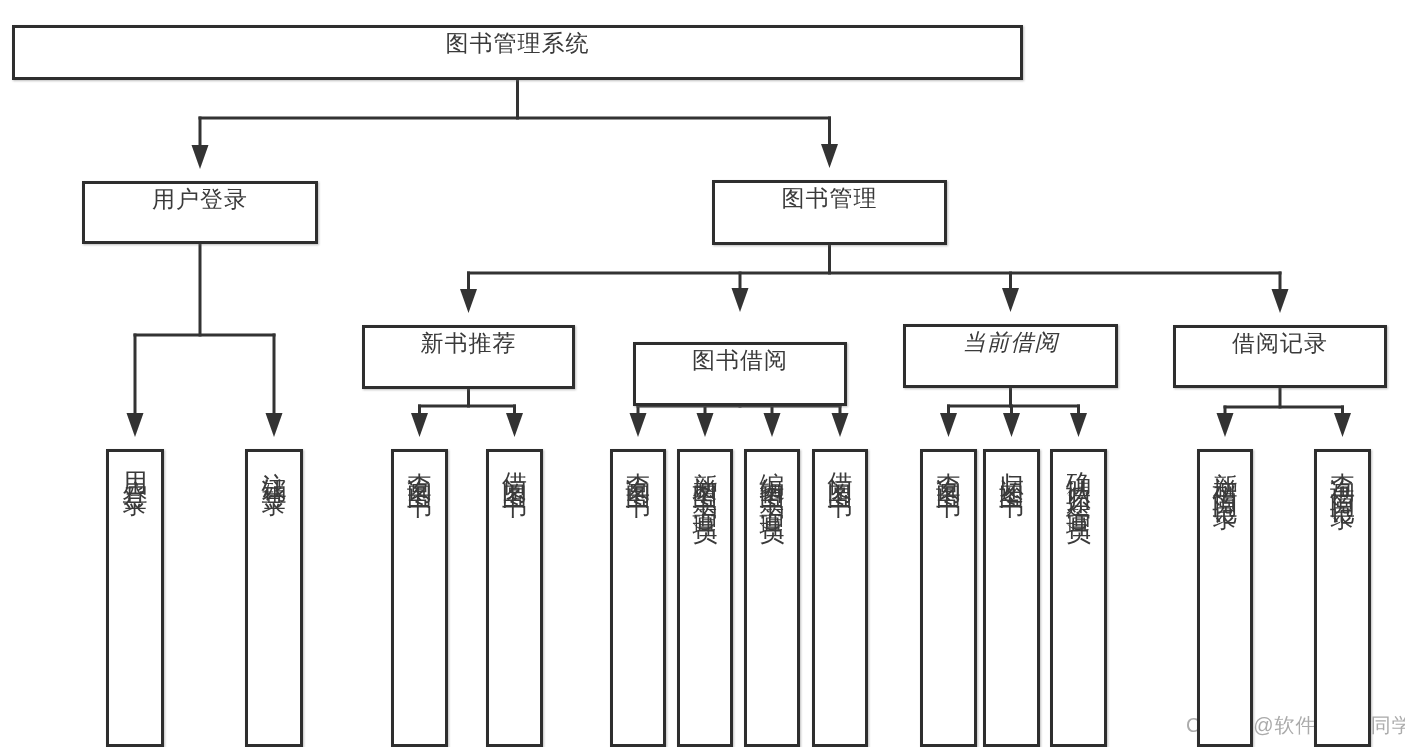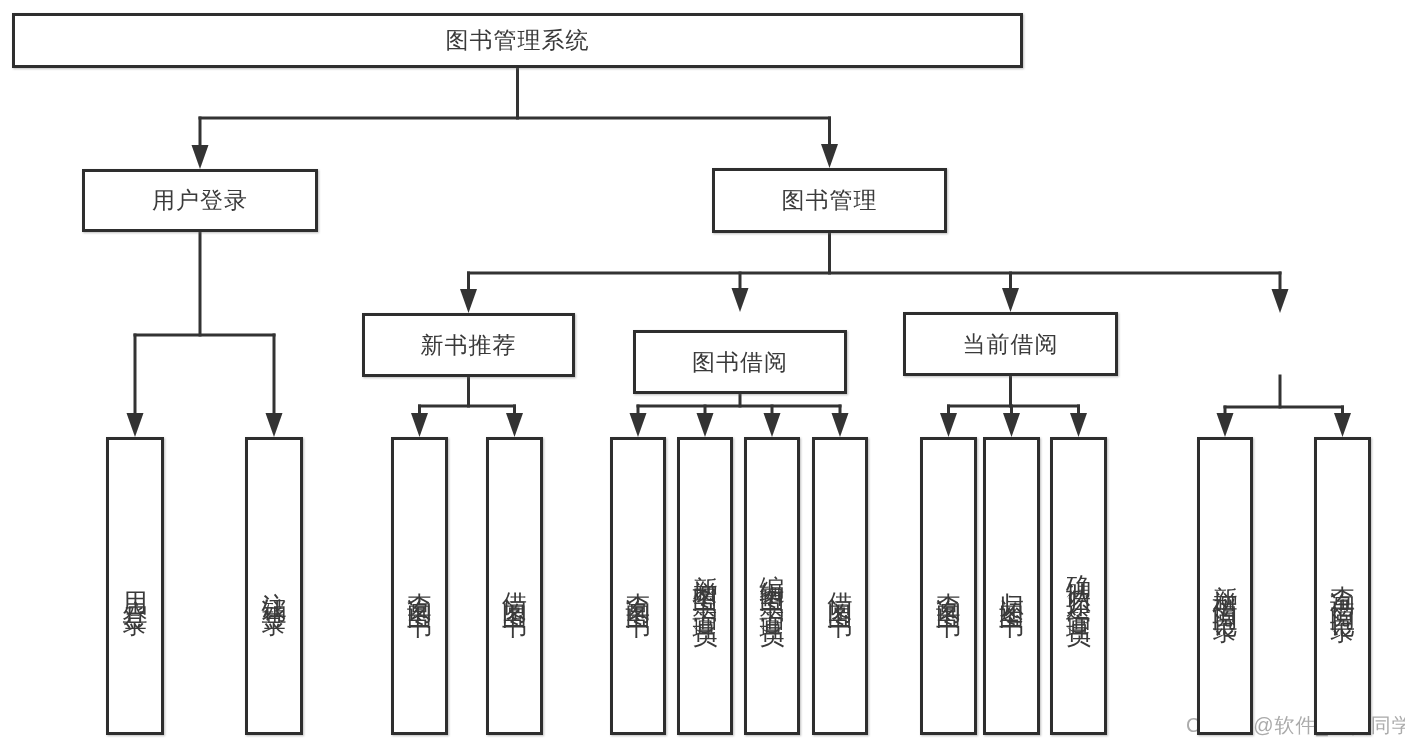--- a/index.html
+++ b/index.html
@@ -31,24 +31,25 @@
     stroke-width: 3;
     stroke-linecap: square;
     fill: none;
   }
   .arrowhead { fill: var(--line); stroke: none; }
   .box {
     position: absolute;
     background: var(--fill);
     border: 3px solid var(--border);
     display: flex;
-    align-items: center;
+    align-items: flex-start;
     justify-content: center;
     color: var(--text);
     box-shadow: 1px 1px 2px rgba(110,110,110,0.45);
+    margin-top: 12px;
   }
   .box.horizontal .box-label {
     font-size: 23px;
     letter-spacing: 1px;
     white-space: nowrap;
   }
   .box.vertical .box-label {
     writing-mode: vertical-rl;
     text-orientation: mixed;
     font-size: 25px;
@@ -147,22 +148,25 @@
     </div>
     <div class="box horizontal" style="left: 712px; top: 168px; width: 235px; height: 65px;">
       <span class="box-label">图书管理</span>
     </div>
     <div class="box horizontal" style="left: 362px; top: 313px; width: 213px; height: 64px;">
       <span class="box-label">新书推荐</span>
     </div>
     <div class="box horizontal" style="left: 633px; top: 330px; width: 214px; height: 64px;">
       <span class="box-label">图书借阅</span>
     </div>
-    <div class="box horizontal" style="left: 903px; top: 312px; width: 215px; height: 64px;">
+    <div class="box horizontal" style="left: 903px; top: 312px; width: 215px; height: 64px; font-style: italic;">
       <span class="box-label">当前借阅</span>
+    </div>
+    <div class="box horizontal" style="left: 1173px; top: 313px; width: 214px; height: 63px;">
+      <span class="box-label">借阅记录</span>
     </div>
     <div class="box vertical" style="left: 106px; top: 437px; width: 58px; height: 298px;">
       <span class="box-label">用户登录</span>
     </div>
     <div class="box vertical" style="left: 245px; top: 437px; width: 58px; height: 298px;">
       <span class="box-label">注销登录</span>
     </div>
     <div class="box vertical" style="left: 391px; top: 437px; width: 57px; height: 298px;">
       <span class="box-label">查询图书</span>
     </div>

